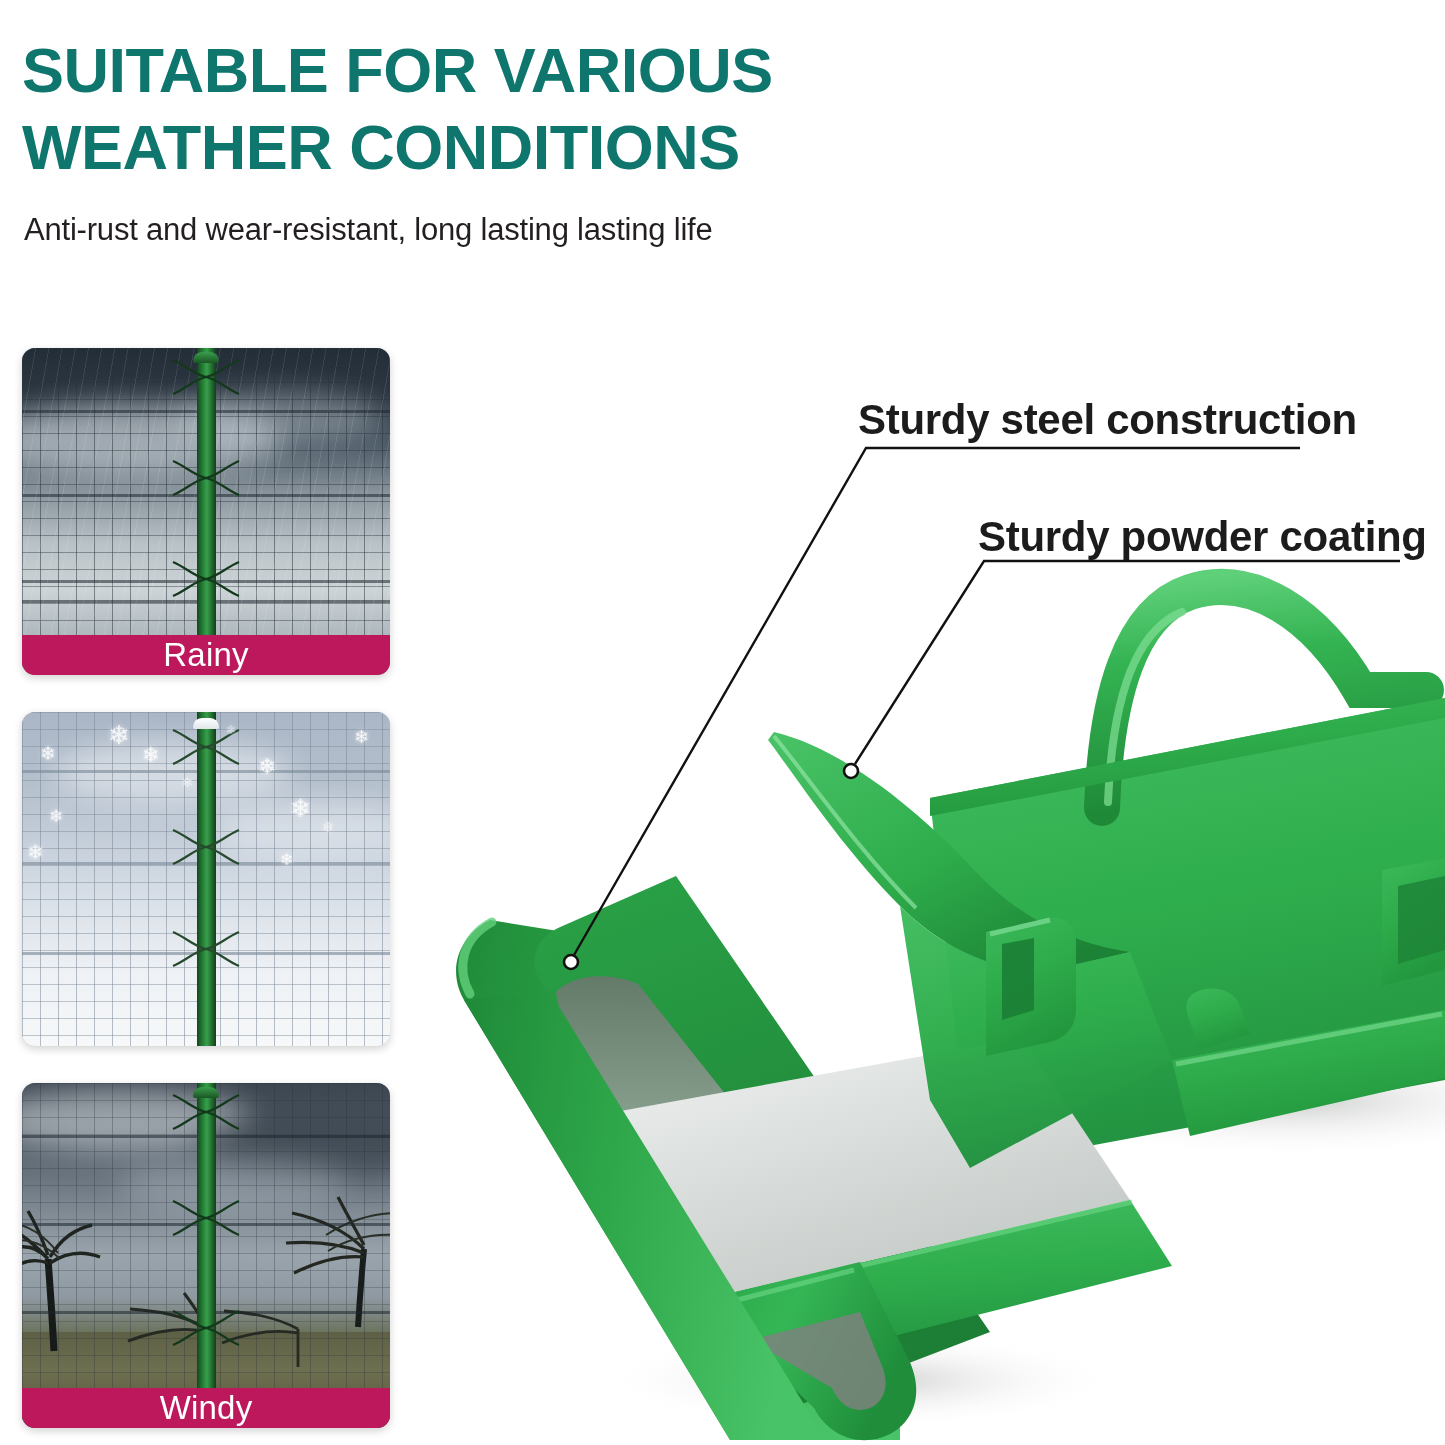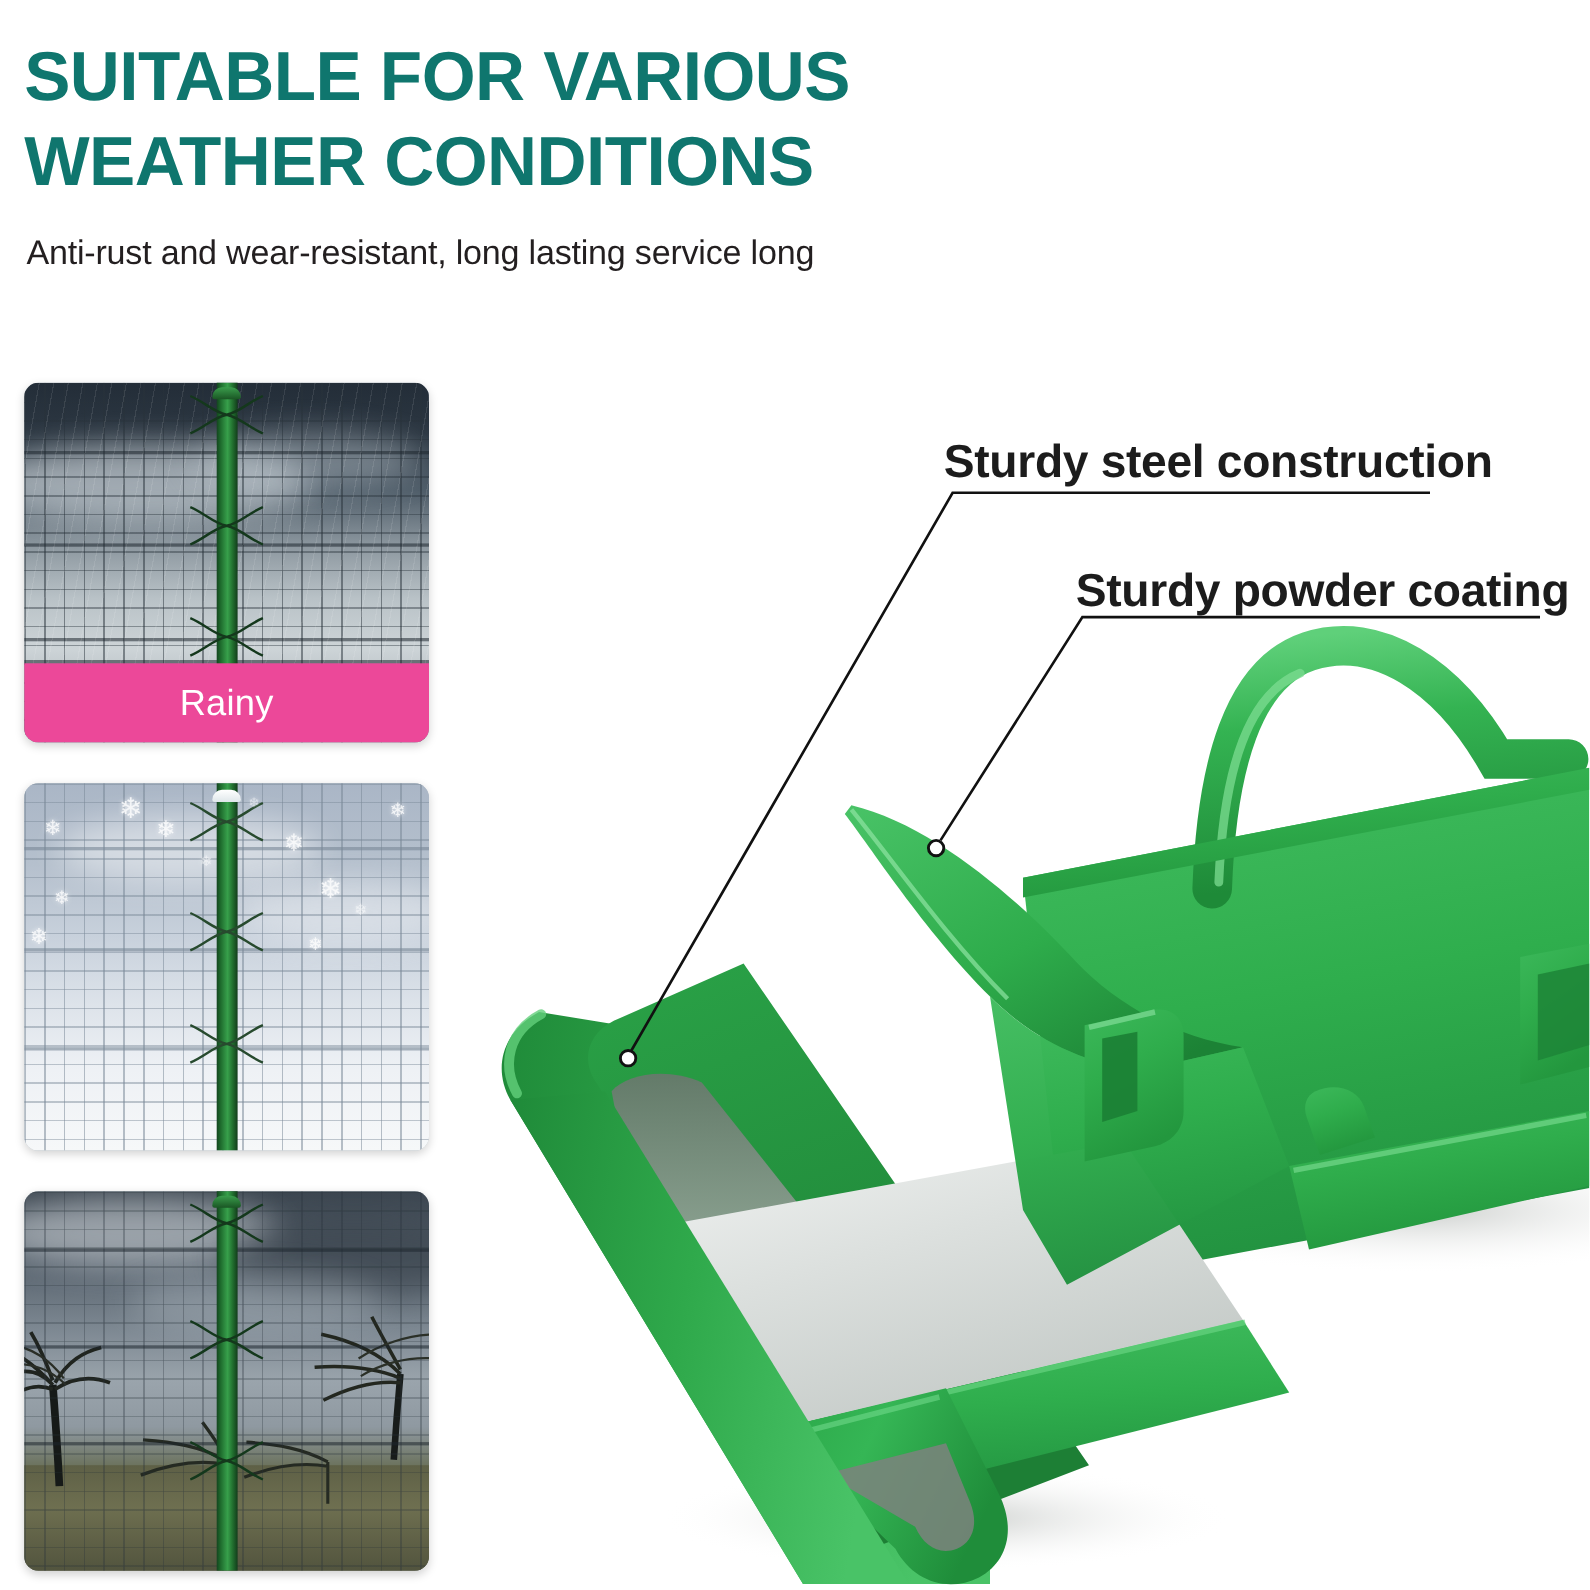--- a/index.html
+++ b/index.html
@@ -161,22 +161,22 @@
     position: absolute; left: 0; right: 0; bottom: 0; height: 96px;
     background: linear-gradient(180deg,#5e6046 0%,#6e6f50 40%,#52543e 100%);
   }
   .tree { position: absolute; }
   .tree svg { display: block; }
 
   
   .wlabel {
     position: absolute;
     left: 0; right: 0; bottom: 0;
-    height: 72px;
-    background: #ec4899;
+    height: 40px;
+    background: #be185d;
     color: #ffffff;
     font-size: 33px;
     display: flex;
     align-items: center;
     justify-content: center;
     letter-spacing: 0.2px;
     margin-top: 36px;
   }
 
   
@@ -207,21 +207,21 @@
     height: 905px;
   }
   #product svg { display: block; width: 100%; height: 100%; }
 </style>
 </head>
 <body>
 
 <div id="headline">SUITABLE FOR VARIOUS
 WEATHER CONDITIONS</div>
 
-<div id="subtitle">Anti-rust and wear-resistant, long lasting service long</div>
+<div id="subtitle">Anti-rust and wear-resistant, long lasting lasting life</div>
 
 <div class="wcard" id="card-rainy">
   <div class="wscene">
     <div class="sky-rainy"></div>
     <div class="cloudblob" style="left:-40px;top:56px;width:300px;height:70px;background:#e7edf1;"></div>
     <div class="cloudblob" style="left:150px;top:44px;width:210px;height:52px;background:#ccd6dd;opacity:.4;"></div>
     <div class="mesh"></div>
     <div class="rail" style="top:62px;"></div>
     <div class="rail" style="top:146px;"></div>
     <div class="rail" style="top:232px;"></div>
@@ -345,20 +345,21 @@
       <svg viewBox="0 0 74 46">
           <path d="M4 6 C18 12 24 20 37 23 C50 20 56 12 70 6 M4 40 C18 34 24 26 37 23 C50 26 56 34 70 40" fill="none" stroke="#14381c" stroke-width="2.2"></path>
         </svg>
     </div>
     <div class="clip" style="top:222px;">
       <svg viewBox="0 0 74 46">
           <path d="M4 6 C18 12 24 20 37 23 C50 20 56 12 70 6 M4 40 C18 34 24 26 37 23 C50 26 56 34 70 40" fill="none" stroke="#14381c" stroke-width="2.2"></path>
         </svg>
     </div>
   </div>
+  <div class="wlabel">Windy</div>
 </div>
 
 <div id="product">
   <svg viewBox="0 0 1015 905" xmlns="http://www.w3.org/2000/svg">
     <defs>
       <linearGradient id="gBodyTop" x1="0" y1="0" x2="0.35" y2="1">
         <stop offset="0" stop-color="#3CB85A"></stop>
         <stop offset="0.45" stop-color="#2FAD4C"></stop>
         <stop offset="1" stop-color="#23973E"></stop>
       </linearGradient>

